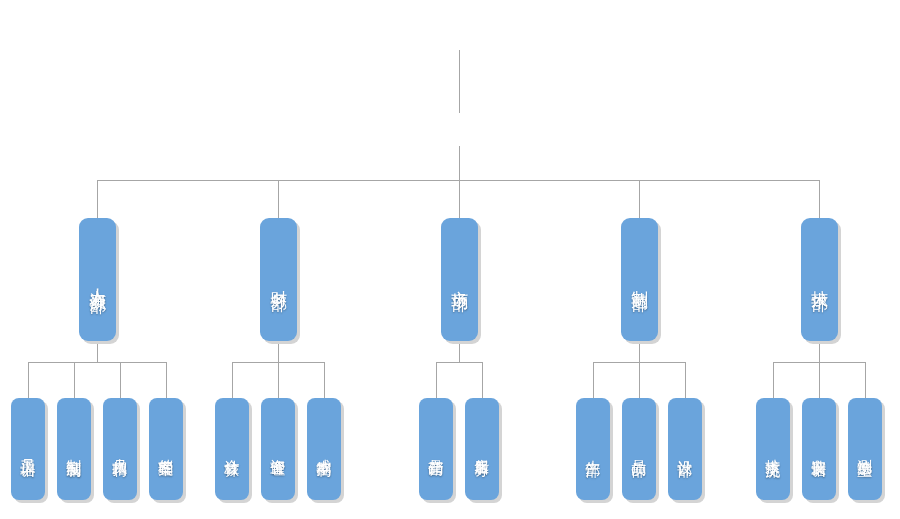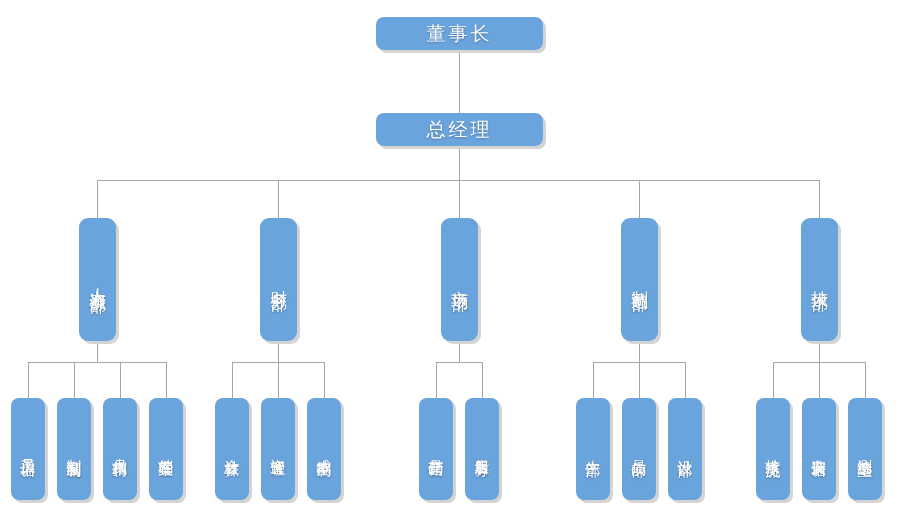--- a/index.html
+++ b/index.html
@@ -104,27 +104,21 @@
   <div class="line-v" style="left:593px; top:362px; height:36px;"></div>
   <div class="line-v" style="left:639px; top:362px; height:36px;"></div>
   <div class="line-v" style="left:685px; top:362px; height:36px;"></div>
 
   <div class="line-v" style="left:819px; top:341px; height:21px;"></div>
   <div class="line-h" style="left:773px; top:362px; width:92px;"></div>
   <div class="line-v" style="left:773px; top:362px; height:36px;"></div>
   <div class="line-v" style="left:819px; top:362px; height:36px;"></div>
   <div class="line-v" style="left:865px; top:362px; height:36px;"></div>
 
-  <div class="node level-0" style="left:376px; top:17px; width:167px; height:33px;">
-    <span class="node-label">董事长</span>
-  </div>
 
-  <div class="node level-1" style="left:376px; top:113px; width:167px; height:33px;">
-    <span class="node-label">总经理</span>
-  </div>
 
   <div class="node level-2" style="left:79px; top:218px; width:37px; height:123px;">
     <span class="node-label">人力资源部</span>
   </div>
 
   <div class="node level-2" style="left:260px; top:218px; width:37px; height:123px;">
     <span class="node-label">财务部</span>
   </div>
 
   <div class="node level-2" style="left:441px; top:218px; width:37px; height:123px;">

